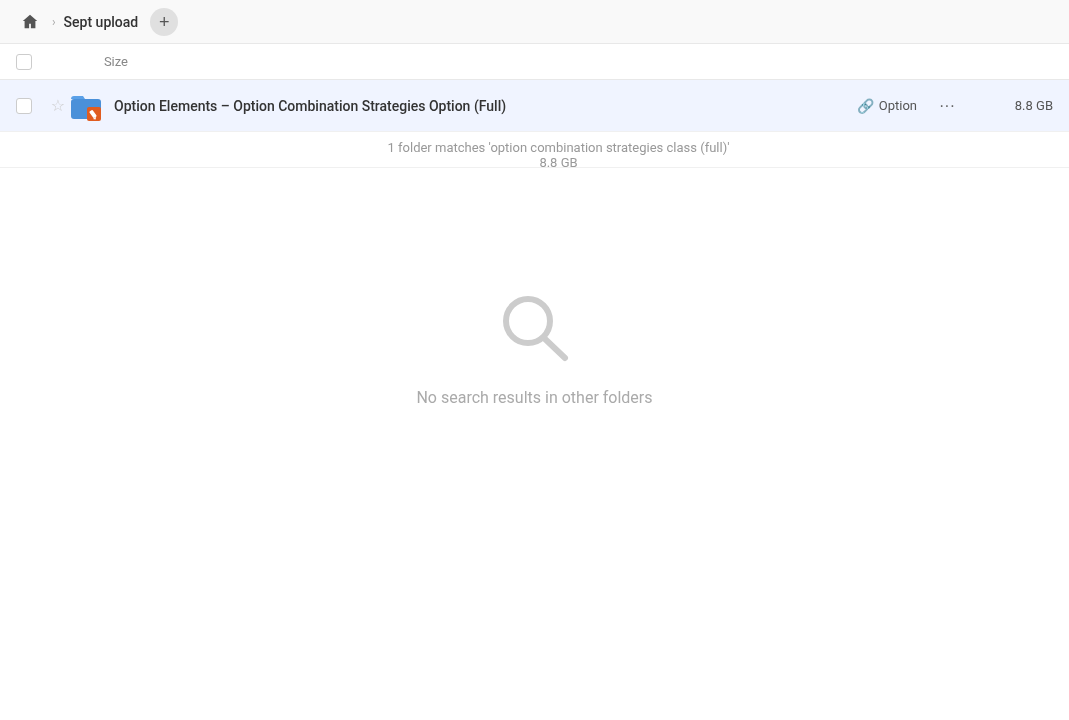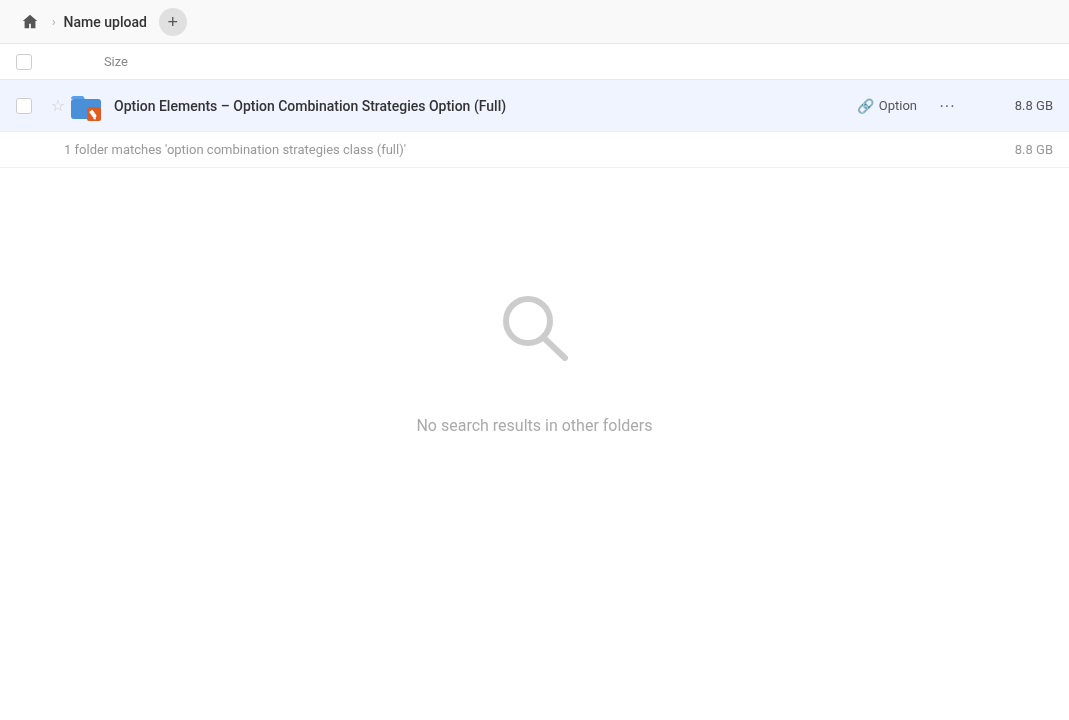--- a/index.html
+++ b/index.html
@@ -194,30 +194,30 @@
     
     .summary-bar {
       display: flex;
       align-items: center;
       justify-content: space-between;
       padding: 8px 16px 8px 64px;
       color: #999;
       font-size: 13px;
       height: 36px;
       border-bottom: 1px solid #f0f0f0;
+      flex-direction: column;
     }
 
     
     .empty-state {
       display: flex;
       flex-direction: column;
       align-items: center;
       justify-content: center;
       padding-top: 120px;
-      gap: 28px;
     }
 
     .search-icon-large {
       width: 80px;
       height: 80px;
       margin-bottom: 20px;
     }
 
     .empty-state-text {
       font-size: 16px;
@@ -236,21 +236,21 @@
 </head>
 <body>
 
 <div class="top-bar">
   <div class="home-icon-wrapper">
     <svg class="home-icon-svg" viewBox="0 0 20 20">
       <path d="M10 2L2 9h2v8h5v-5h2v5h5V9h2L10 2z"></path>
     </svg>
   </div>
   <span class="breadcrumb-chevron">›</span>
-  <span class="breadcrumb-label">Name upload</span>
+  <span class="breadcrumb-label">Sept upload</span>
   <button class="add-button">+</button>
 </div>
 
 <div class="column-header">
   <div class="col-checkbox">
     <div class="checkbox"></div>
   </div>
   <div class="col-size">Size</div>
 </div>
 

